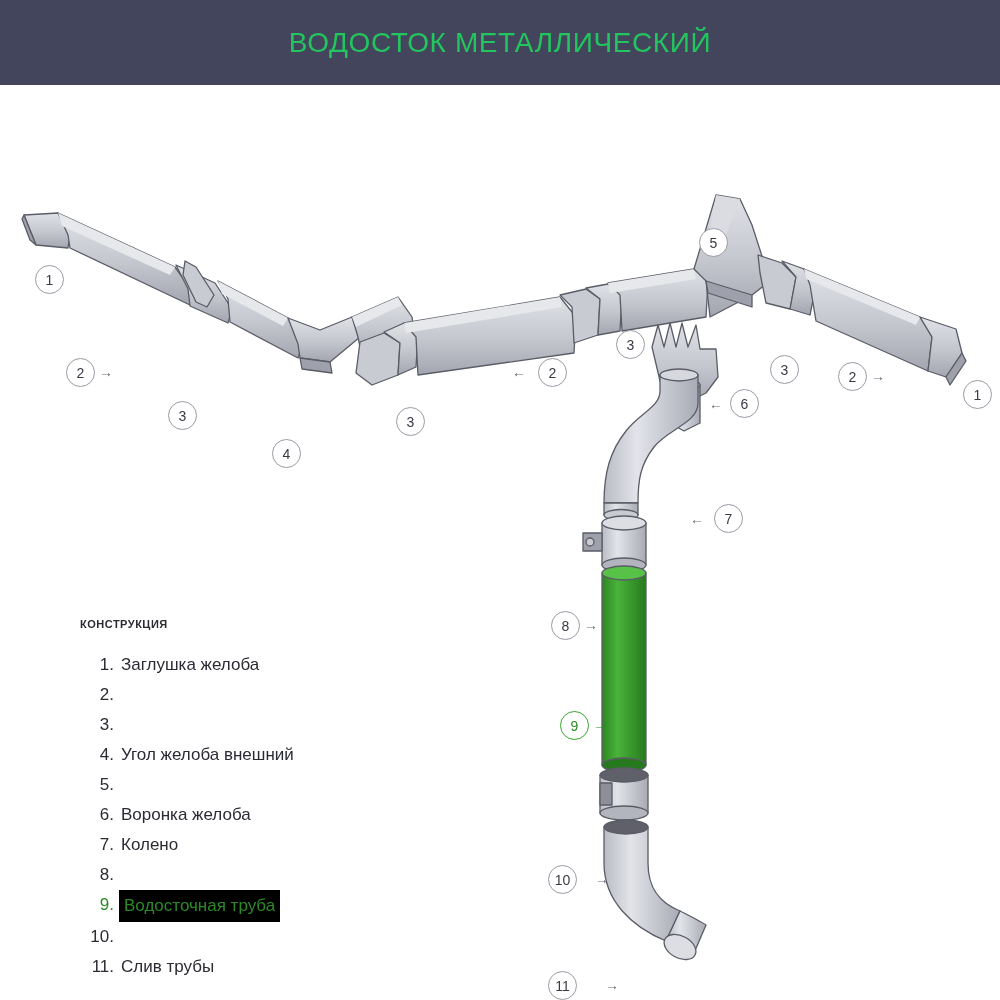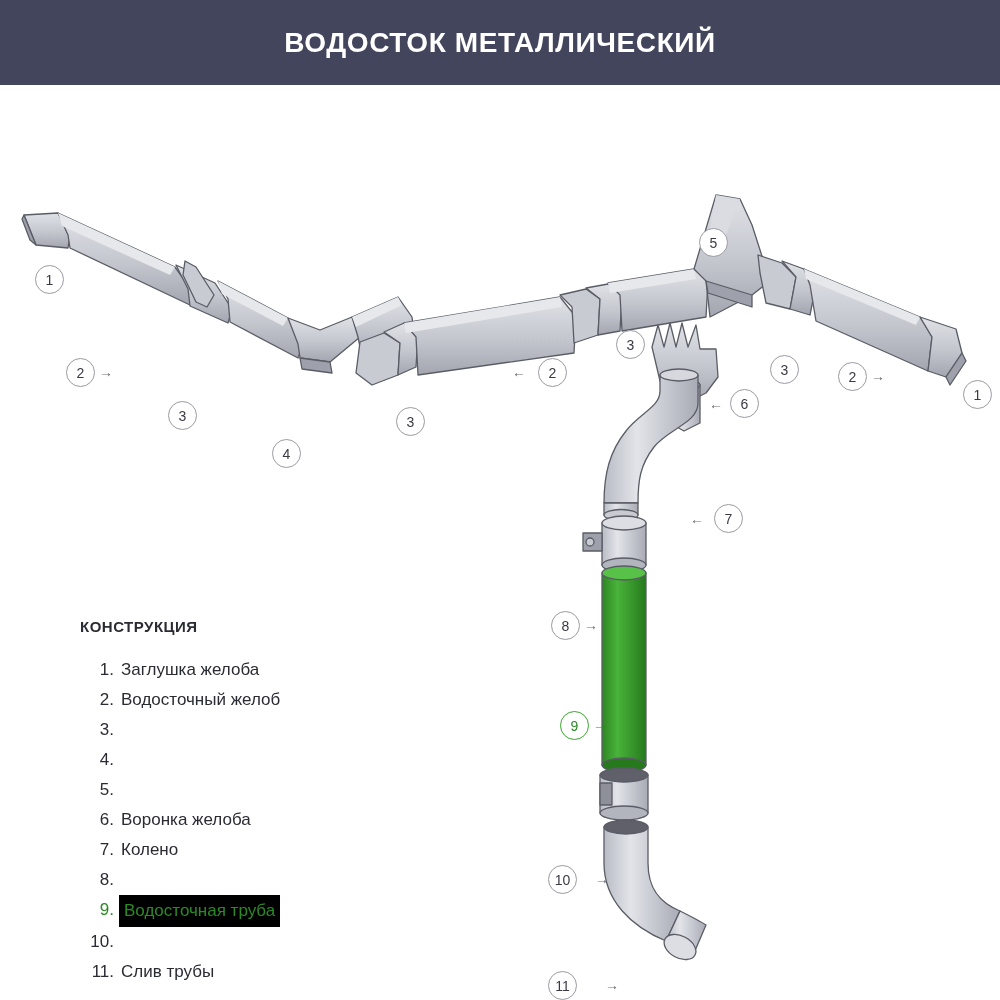--- a/index.html
+++ b/index.html
@@ -21,23 +21,23 @@
     position: absolute;
     left: 0; top: 0;
     width: 1000px;
     height: 85px;
     background: #43455c;
     display: flex;
     align-items: center;
     justify-content: center;
   }
   .header-title {
-    color: #ffffff;
+    color: #22c55e;
     font-size: 28px;
-    font-weight: bold;
+    font-weight: normal;
     letter-spacing: 0.6px;
     text-transform: uppercase;
   }
 
   
   .canvas {
     position: absolute;
     left: 0; top: 85px;
     width: 1000px;
     height: 915px;
@@ -47,21 +47,21 @@
   }
 
   
   .legend {
     position: absolute;
     left: 80px;
     top: 618px;
     width: 380px;
   }
   .legend-title {
-    font-size: 15px;
+    font-size: 11px;
     font-weight: bold;
     letter-spacing: 0.5px;
     margin: 0 0 20px 0;
     color: #2b2b33;
   }
   .legend-list {
     list-style: none;
     margin: 0;
     padding: 0;
   }
@@ -292,27 +292,27 @@
 
 <div class="legend">
   <div class="legend-title">КОНСТРУКЦИЯ</div>
   <ul class="legend-list" id="legend-list">
       <li>
         <span class="legend-num">1.</span>
         <span class="legend-label">Заглушка желоба</span>
       </li>
       <li>
         <span class="legend-num">2.</span>
-        <span class="legend-label">Водосточный желоб</span>
       </li>
       <li>
         <span class="legend-num">3.</span>
       </li>
       <li>
         <span class="legend-num">4.</span>
+        <span class="legend-label">Угол желоба внешний</span>
       </li>
       <li>
         <span class="legend-num">5.</span>
       </li>
       <li>
         <span class="legend-num">6.</span>
         <span class="legend-label">Воронка желоба</span>
       </li>
       <li>
         <span class="legend-num">7.</span>

